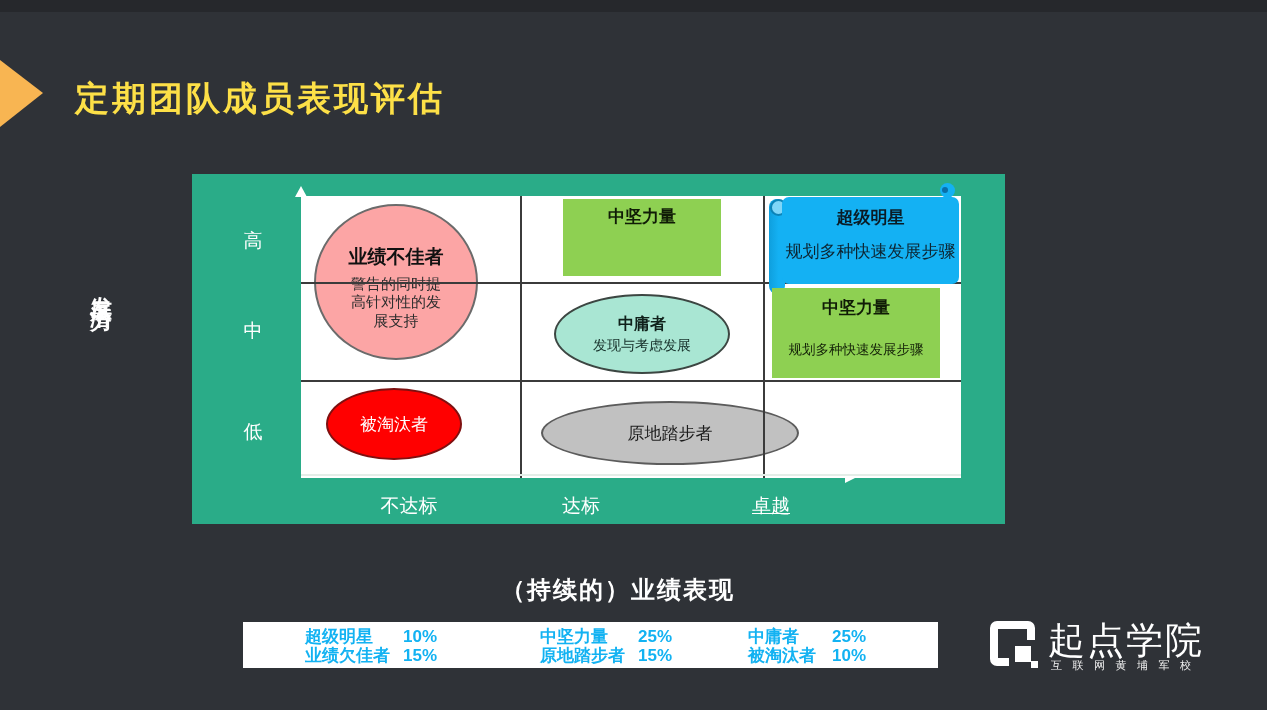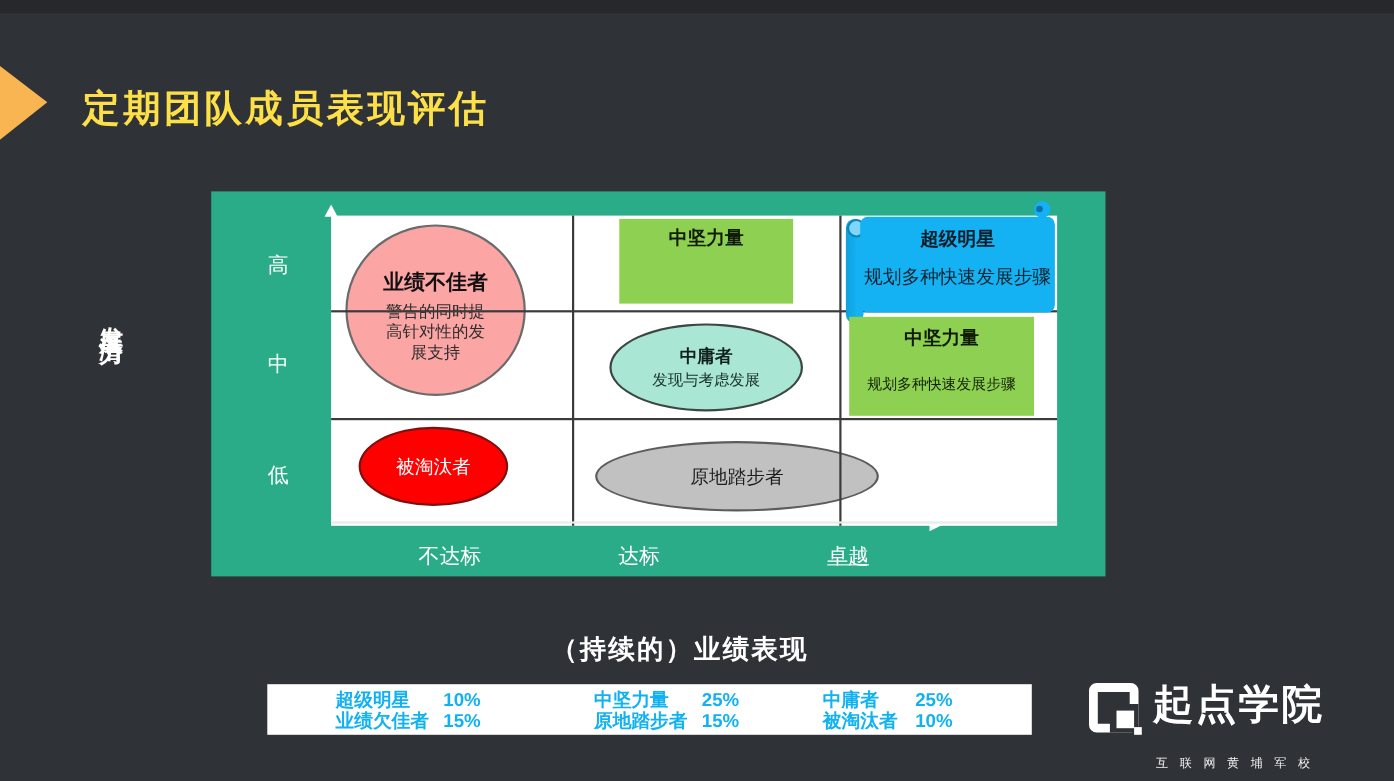--- a/index.html
+++ b/index.html
@@ -143,22 +143,22 @@
   .sg-1 { left:62px; } .sg-2 { left:297px; } .sg-3 { left:505px; grid-template-columns:84px auto; }
 
   
   .logo-mark {
     left:990px; top:621px; width:45px; height:45px;
     border:8px solid #fff; border-radius:7px;
   }
   .logo-mark .cut { position:absolute; right:-8px; bottom:-8px; width:26px; height:26px; background:#2f3237; }
   .logo-mark .mid { position:absolute; right:-4px; bottom:-4px; width:16px; height:16px; background:#fff; }
   .logo-mark .dot { position:absolute; right:-11px; bottom:-10px; width:7px; height:7px; background:#fff; }
-  .logo-brand { left:1048px; top:616px; font-size:37px; font-weight:700; letter-spacing:2px; color:#fff; }
-  .logo-tagline { left:1051px; top:658px; font-size:11px; letter-spacing:10.5px; color:#f2f2f2; white-space:nowrap;margin-top:28px; }
+  .logo-brand { left:1048px; top:616px; font-size:37px; font-weight:400; letter-spacing:2px; color:#fff; }
+  .logo-tagline { left:1051px; top:658px; font-size:11px; letter-spacing:10.5px; color:#f2f2f2; white-space:nowrap; }
 
   .top-shade { left:0; top:0; width:1267px; height:12px; background:#26282c; }
 </style>
 </head>
 <body>
 
 <div class="abs top-shade"></div>
 <div class="abs accent-triangle"></div>
 
 <h1 class="abs slide-title">定期团队成员表现评估</h1>

